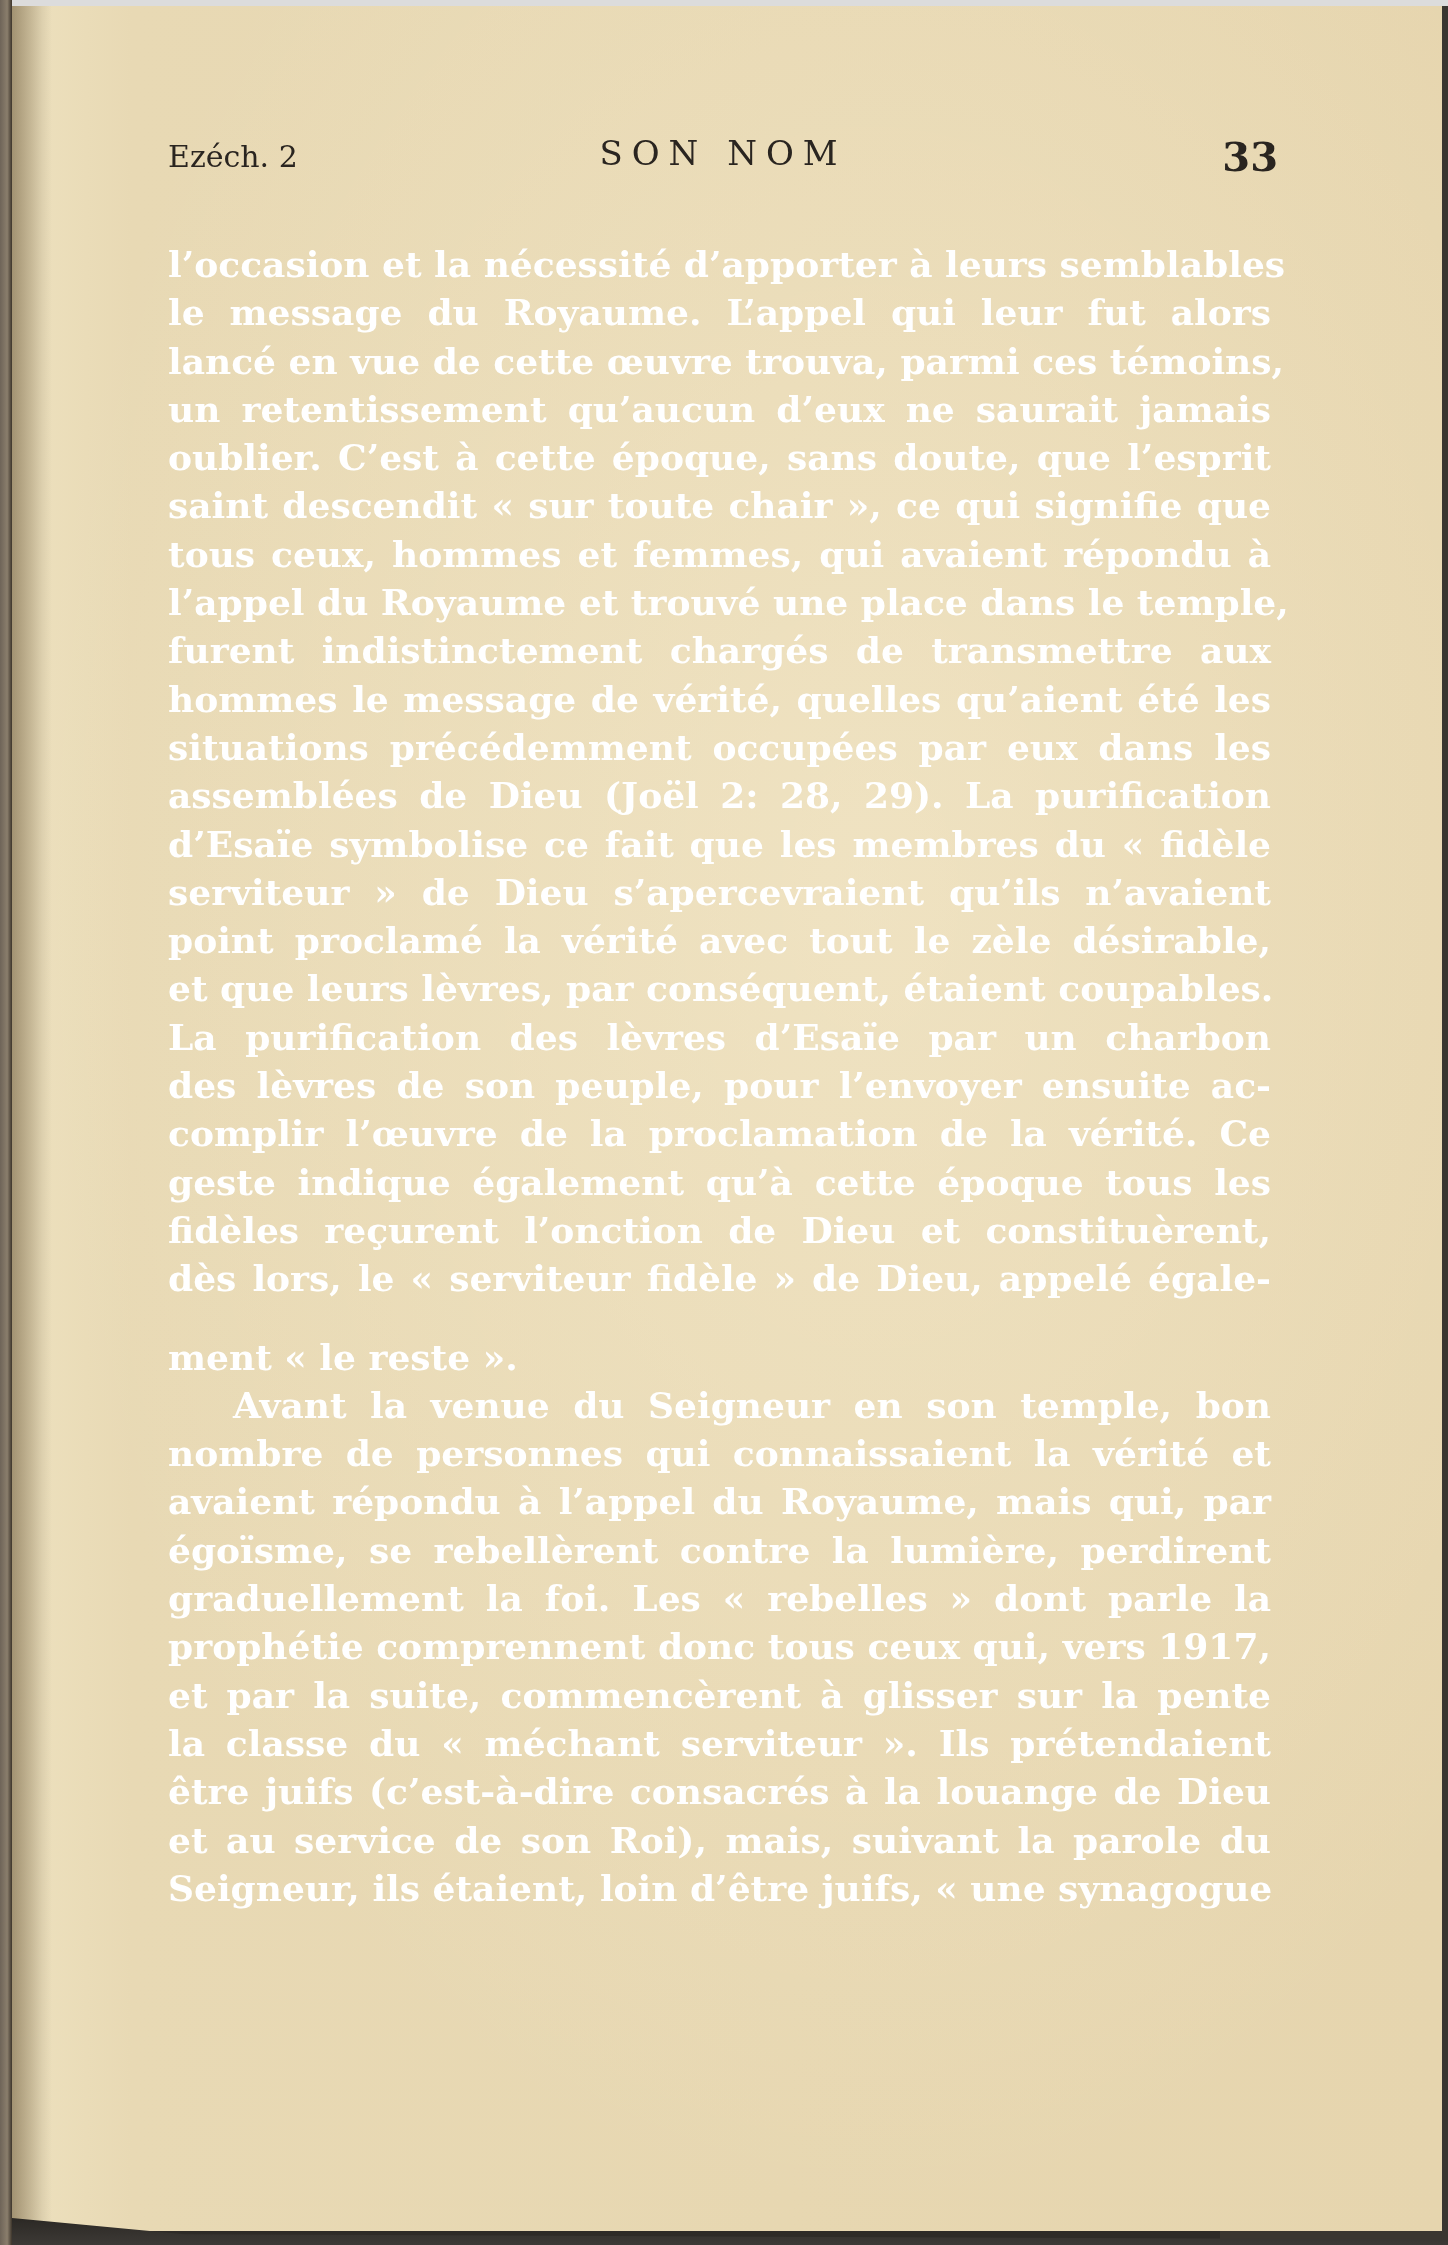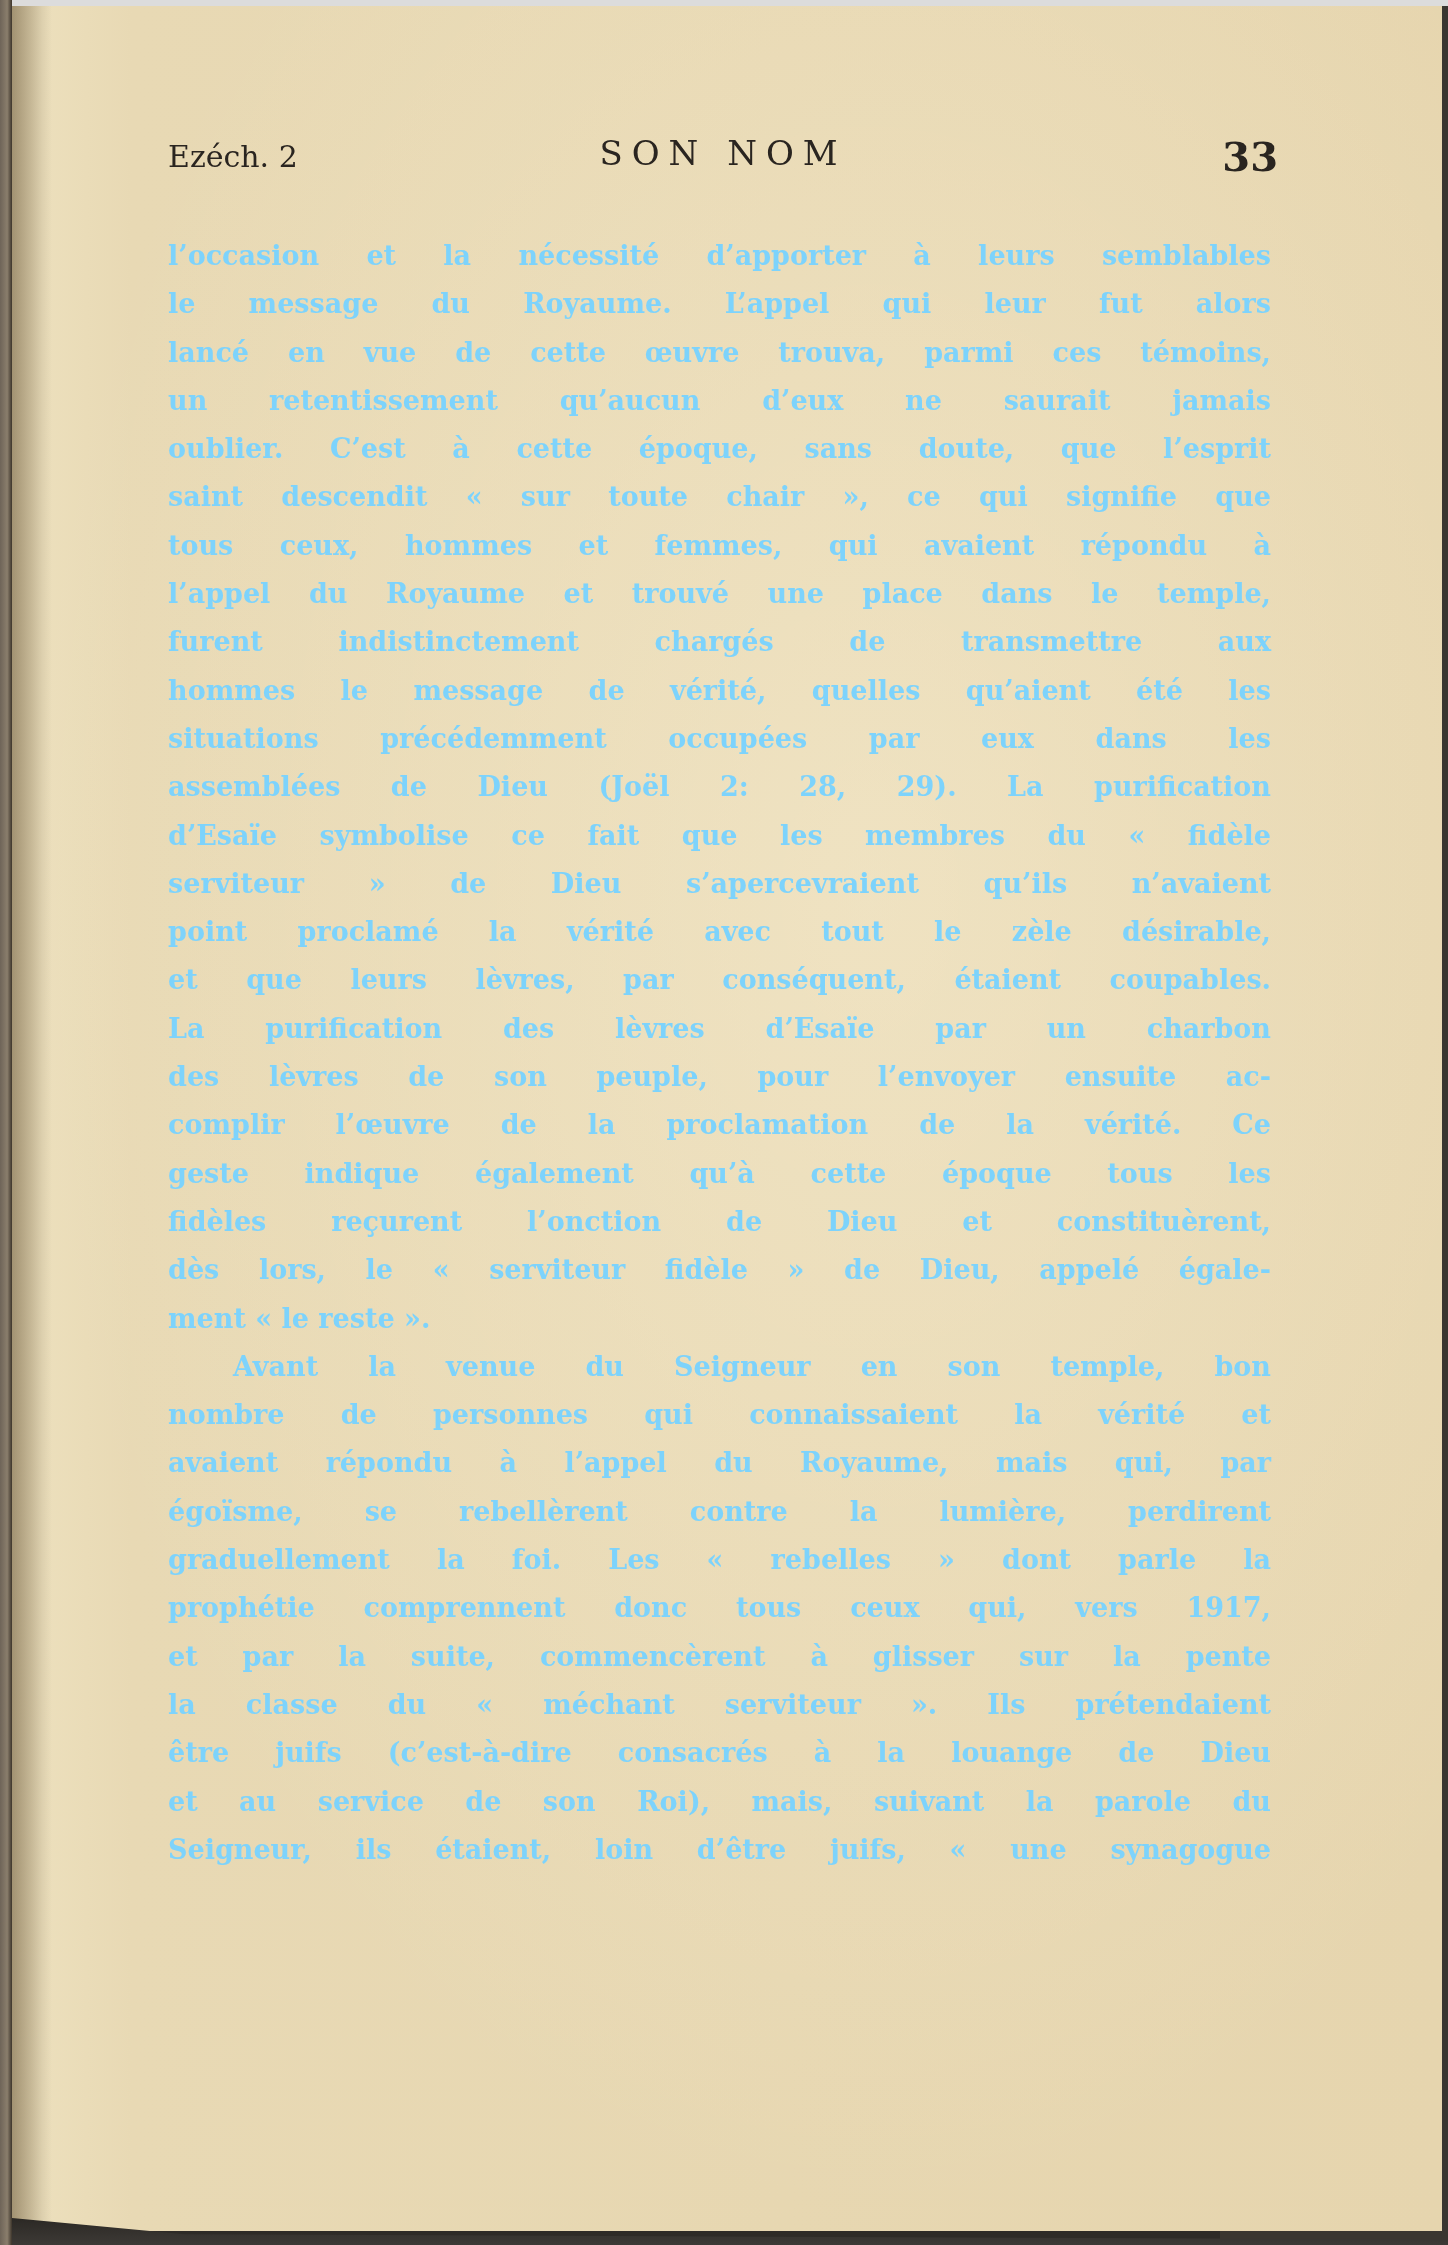--- a/index.html
+++ b/index.html
@@ -72,38 +72,39 @@
   }
   .rh-right {
     position: absolute;
     right: 0; top: 0;
     font-size: 40px;
     font-weight: bold;
   }
   .body-text {
     position: absolute;
     left: 168px;
-    top: 232px;
+    top: 240px;
     width: 1103px;
     font-family: "DejaVu Serif", serif;
-    font-size: 27px;
+    font-size: 36px;
     line-height: 48.3px;
-    color: #7dd3fc;
+    color: #ffffff;
     font-weight: bold;
   }
   .line {
     display: block;
     white-space: nowrap;
     text-align: justify;
     text-align-last: justify;
     height: 48.3px;
     overflow: visible;
   }
   .line.last {
     text-align-last: left;
+    margin-top: 30px;
   }
   .line.indent {
     padding-left: 65px;
   }
 </style>
 </head>
 <body>
 
 <div class="scan">
   <div class="top-strip"></div>

